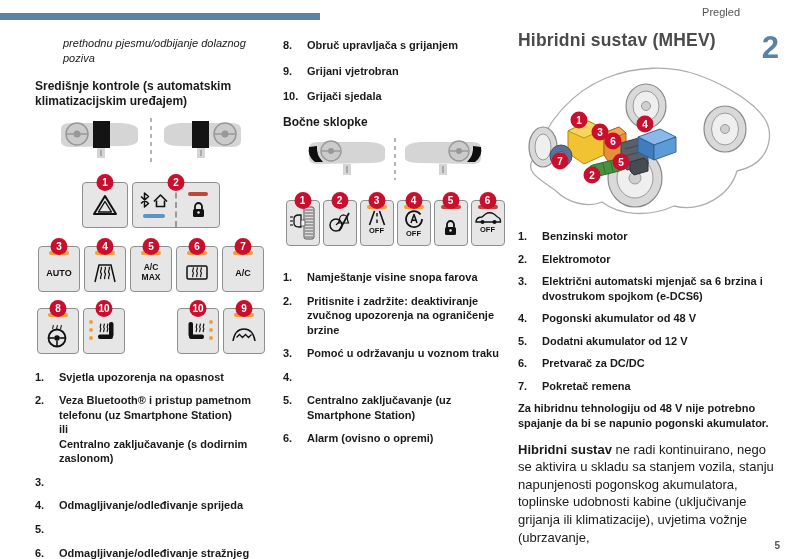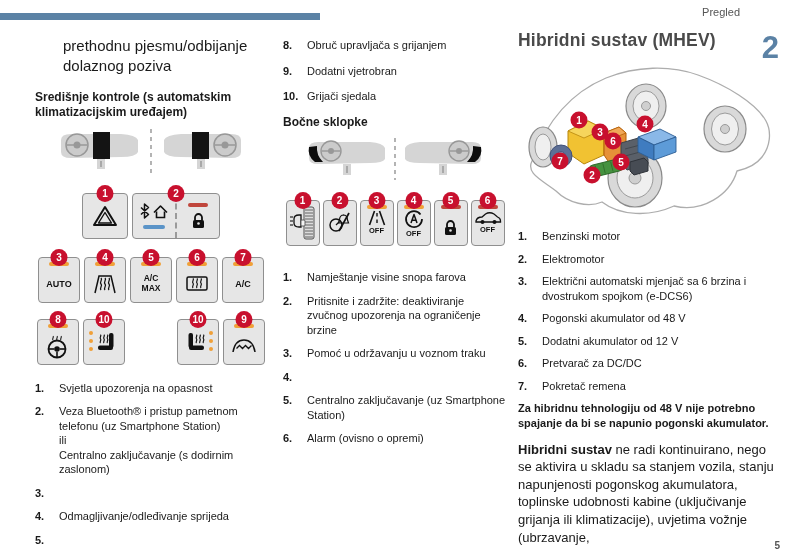--- a/index.html
+++ b/index.html
@@ -11,21 +11,21 @@
   .topbar { position:absolute; left:0; top:13px; width:320px; height:7px; background:#5b82a5; }
   .header-label { position:absolute; top:6px; right:54px; font-size:11px; color:#555; }
   .chapter-num { position:absolute; top:30px; right:15px; font-size:31px; font-weight:700; color:#5b82a5; }
   .page-num { position:absolute; bottom:8px; right:14px; font-size:10px; font-weight:700; color:#555; }
 
   .col { position:absolute; top:0; }
   .col1 { left:35px; width:232px; }
   .col2 { left:283px; width:224px; }
   .col3 { left:518px; width:260px; }
 
-  .cont-text { margin:36px 0 0 28px; width:196px; font-size:15px; line-height:1.35; }
+  .cont-text { margin:36px 0 0 28px; width:196px; font-size:11px; line-height:1.35;font-style:italic; }
   .sec-heading { margin-top:13px; font-size:12px; font-weight:700; line-height:1.3; }
   .col2 .sec-heading { margin-top:4px; }
 
   .dash-svg { display:block; margin:6px auto 0; }
 
   .btn-row { display:flex; justify-content:center; gap:4px; position:relative; }
   .rowA { margin-top:16px; }
   .rowB { margin-top:18px; }
   .rowC { margin-top:16px; }
   .rowC .spacer { width:44px; }
@@ -56,21 +56,21 @@
   .btn-label-2l { font-size:8.5px; line-height:1.15; text-align:center; }
   .off-label { font-size:7.5px; font-weight:700; color:#111; margin-bottom:14px; }
   .pre { white-space:pre-line; }
   .dots { position:absolute; top:11px; display:flex; flex-direction:column; gap:4px; }
   .dots.left { left:5px; } .dots.right { right:5px; }
   .dot { width:4px; height:4px; border-radius:50%; background:#f0a038; }
 
   .list { margin-top:16px; }
   .li { display:flex; margin-bottom:9px; font-size:11px; line-height:1.32; }
   .li .num { min-width:24px; font-weight:700; flex-shrink:0; }
-  .li .txt { white-space:pre-line; }
+  .li .txt { white-space:pre-line;font-weight:bold; }
   .col2 .list-top { margin-top:38px; }
   .col2 .list-top .li { margin-bottom:11px; }
   .col2 .list-main { margin-top:24px; }
   .col3 .list { margin-top:12px; }
   .col3 .li { margin-bottom:8px; }
 
   .col3-title { margin-top:30px; font-size:17.5px; color:#4a4a4a; letter-spacing:.2px; }
   .car-svg { display:block; margin-top:14px; }
   .warn-para { margin-top:0; font-size:11px; font-weight:700; line-height:1.35; }
   .body-para { margin-top:10px; font-size:13px; line-height:1.35; }
@@ -288,21 +288,21 @@
   </div>
 
   <div class="col col2">
     <div class="list list-top">
       <div class="li">
           <span class="num">8.</span>
           <span class="txt">Obruč upravljača s grijanjem</span>
         </div>
       <div class="li">
           <span class="num">9.</span>
-          <span class="txt">Dodatni vjetrobran</span>
+          <span class="txt">Grijani vjetrobran</span>
         </div>
       <div class="li">
           <span class="num">10.</span>
           <span class="txt">Grijači sjedala</span>
         </div>
     </div>
     <h3 class="sec-heading">Bočne sklopke</h3>
 
     <svg class="dash-svg" width="190" height="46" viewBox="0 0 190 46">
       <path d="M9 12 Q9 6 18 6 L70 6 Q83 7 85 12 L85 23 Q83 27 70 27 L18 28 Q9 28 9 22 Z" fill="#d5d5d5"></path>

